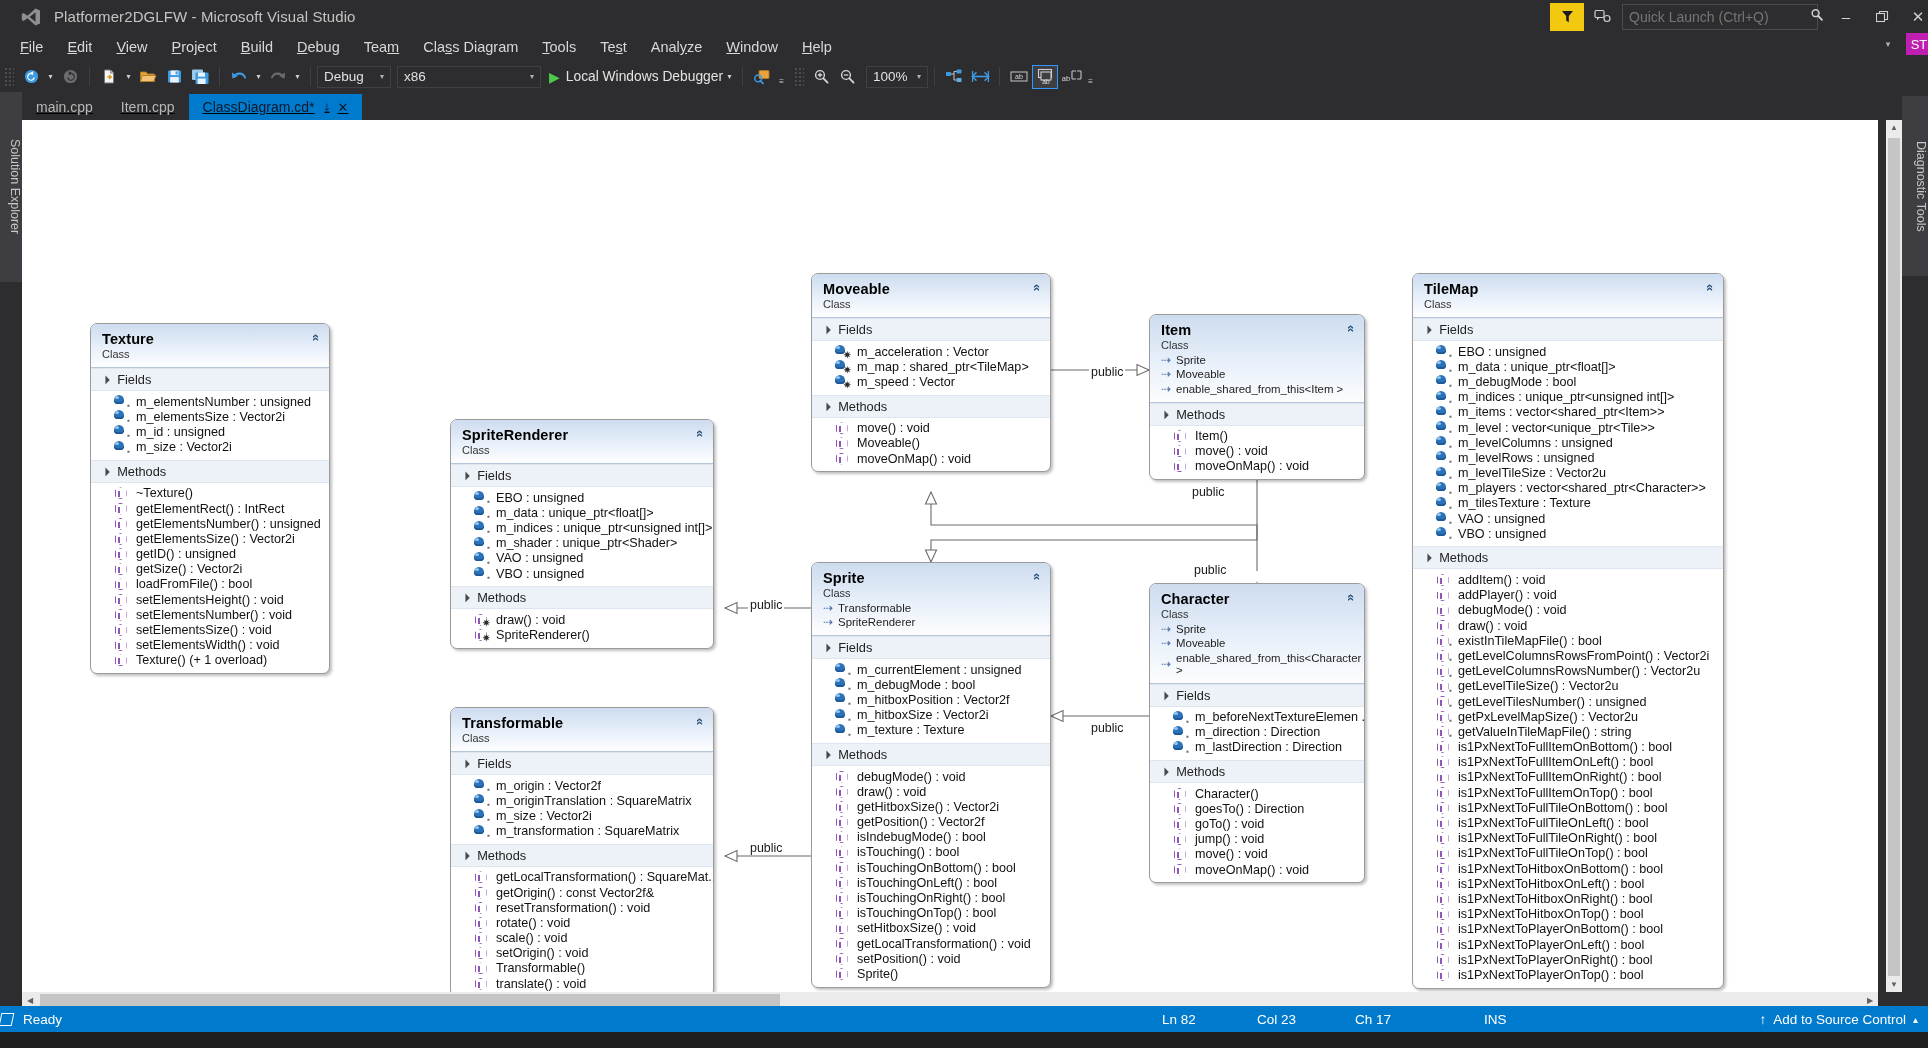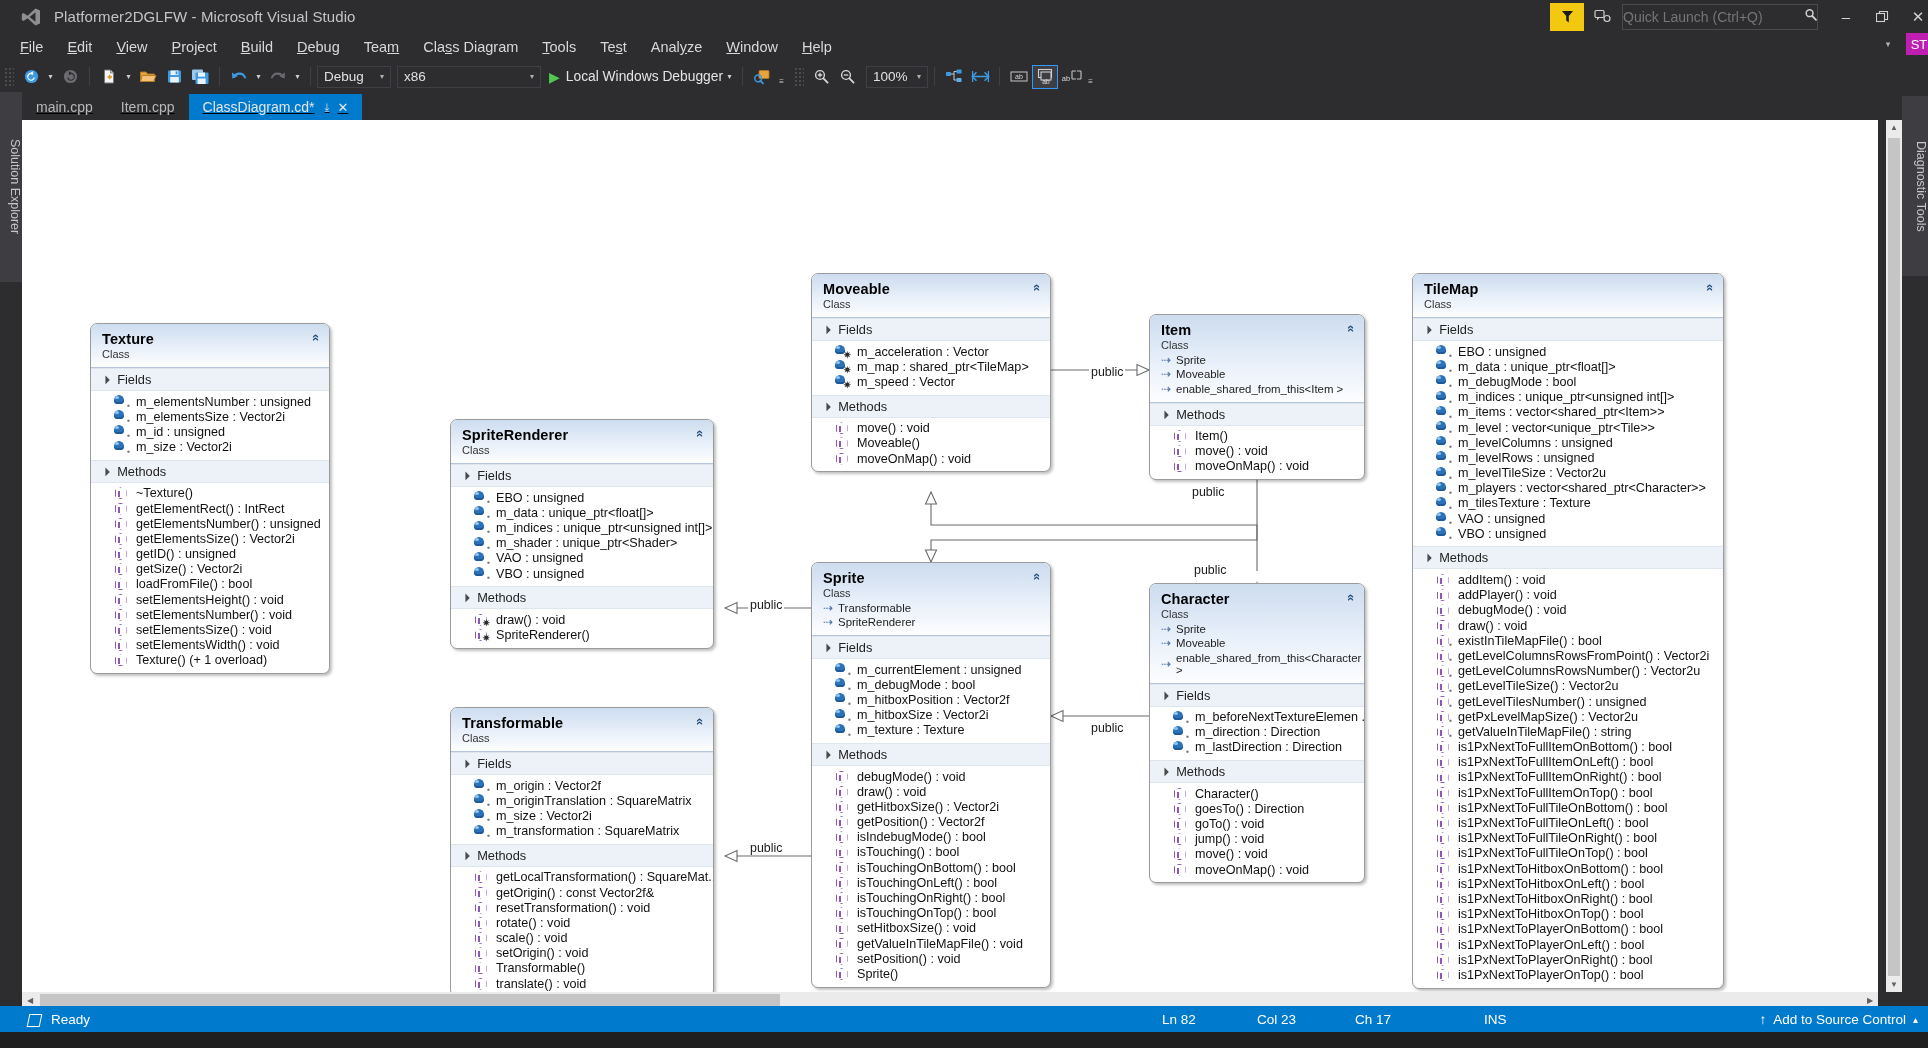--- a/index.html
+++ b/index.html
@@ -26,21 +26,21 @@
     display: flex; align-items: center;
   }
   .notif-flag {
     width: 34px; height: 28px; background: #f2c811;
     display: flex; align-items: center; justify-content: center; margin-right: 4px;
   }
   .feedback-ic { width: 28px; height: 28px; display:flex;align-items:center;justify-content:center; margin-right: 6px;}
   #quicklaunch {
     width: 196px; height: 26px; background: #2d2d30;
     border: 1px solid #4a4a4f; display: flex; align-items: center;
-    padding: 0 0; margin-right: 10px;
+    padding: 0 6px; margin-right: 10px;
   }
   #quicklaunch input {
     flex: 1; background: transparent; border: none; outline: none;
     color: #8e8e91; font-size: 14px; font-family: "Liberation Sans", sans-serif;
   }
   .winbtn { width: 36px; height: 33px; display:flex;align-items:center;justify-content:center; color:#d0d0d0; font-size:15px; }
   #st-badge {
     position: absolute; right: 4px; top: 33px; width: 26px; height: 22px;
     background: #bf1fb0; color: #fff; font-size: 13px;
     display: flex; align-items: center; justify-content: center;
@@ -84,21 +84,21 @@
 
   
   #tabbar {
     position: absolute; left: 22px; top: 92px; width: 1886px; height: 28px;
     background: #2d2d30; display: flex; align-items: flex-end; text-decoration: underline;
   }
   .tab {
     height: 26px; display: flex; align-items: center;
     padding: 0 14px; color: #b8b8b8; font-size: 14px; white-space: nowrap;
   }
-  .tab.active { background: #007acc; color: #e5e5e5; }
+  .tab.active { background: #007acc; color: #0f172a; }
   .tab .pin { margin-left: 10px; font-size: 11px; }
   .tab .cls { margin-left: 8px; font-size: 13px; }
   #tabbar-right { position: absolute; right: 8px; bottom: 4px; display:flex; gap:10px; align-items:center; color:#c0c0c0; font-size: 9px;}
 
   
   #left-dock {
     position: absolute; left: 0; top: 92px; width: 22px; height: 912px;
     background: #2d2d30;
   }
   .vert-label {
@@ -195,21 +195,21 @@
   .conn-label {
     position: absolute; font-size: 12.4px; color: #1a1a1a; background: #fff;
     padding: 0 2px; white-space: nowrap;
   }
 
   
   #statusbar {
     position: absolute; left: 0; bottom: 16px; width: 1928px; height: 26px;
     background: #007acc; display: flex; align-items: center; color: #fff; font-size: 13.5px;
   }
-  #sb-ready { display: flex; align-items: flex-end; padding-left: 28px; }
+  #sb-ready { display: flex; align-items: center; padding-left: 0; }
   #sb-ready .pic { width: 13px; height: 13px; border: 1.6px solid #fff; transform: skewX(-12deg); margin-right: 10px; }
   .sb-cell { position: absolute; white-space: nowrap; }
   #sb-source { position: absolute; right: 10px; display: flex; align-items: center; gap: 7px; }
   #taskbar { position: absolute; left: 0; bottom: 0; width: 1928px; height: 16px; background: #1f1f1f; }
 </style>
 </head>
 <body>
 
 <div id="titlebar">
   <span id="vs-logo">
@@ -886,21 +886,21 @@
           <div class="row">
             <span class="ic ic-method"></span>
             <span>isTouchingOnTop() : bool</span>
           </div>
           <div class="row">
             <span class="ic ic-method"></span>
             <span>setHitboxSize() : void</span>
           </div>
           <div class="row">
             <span class="ic ic-method"></span>
-            <span>getValueInTileMapFile() : void</span>
+            <span>getLocalTransformation() : void</span>
           </div>
           <div class="row">
             <span class="ic ic-method"></span>
             <span>setPosition() : void</span>
           </div>
           <div class="row">
             <span class="ic ic-method"></span>
             <span>Sprite()</span>
           </div>
         </div>

